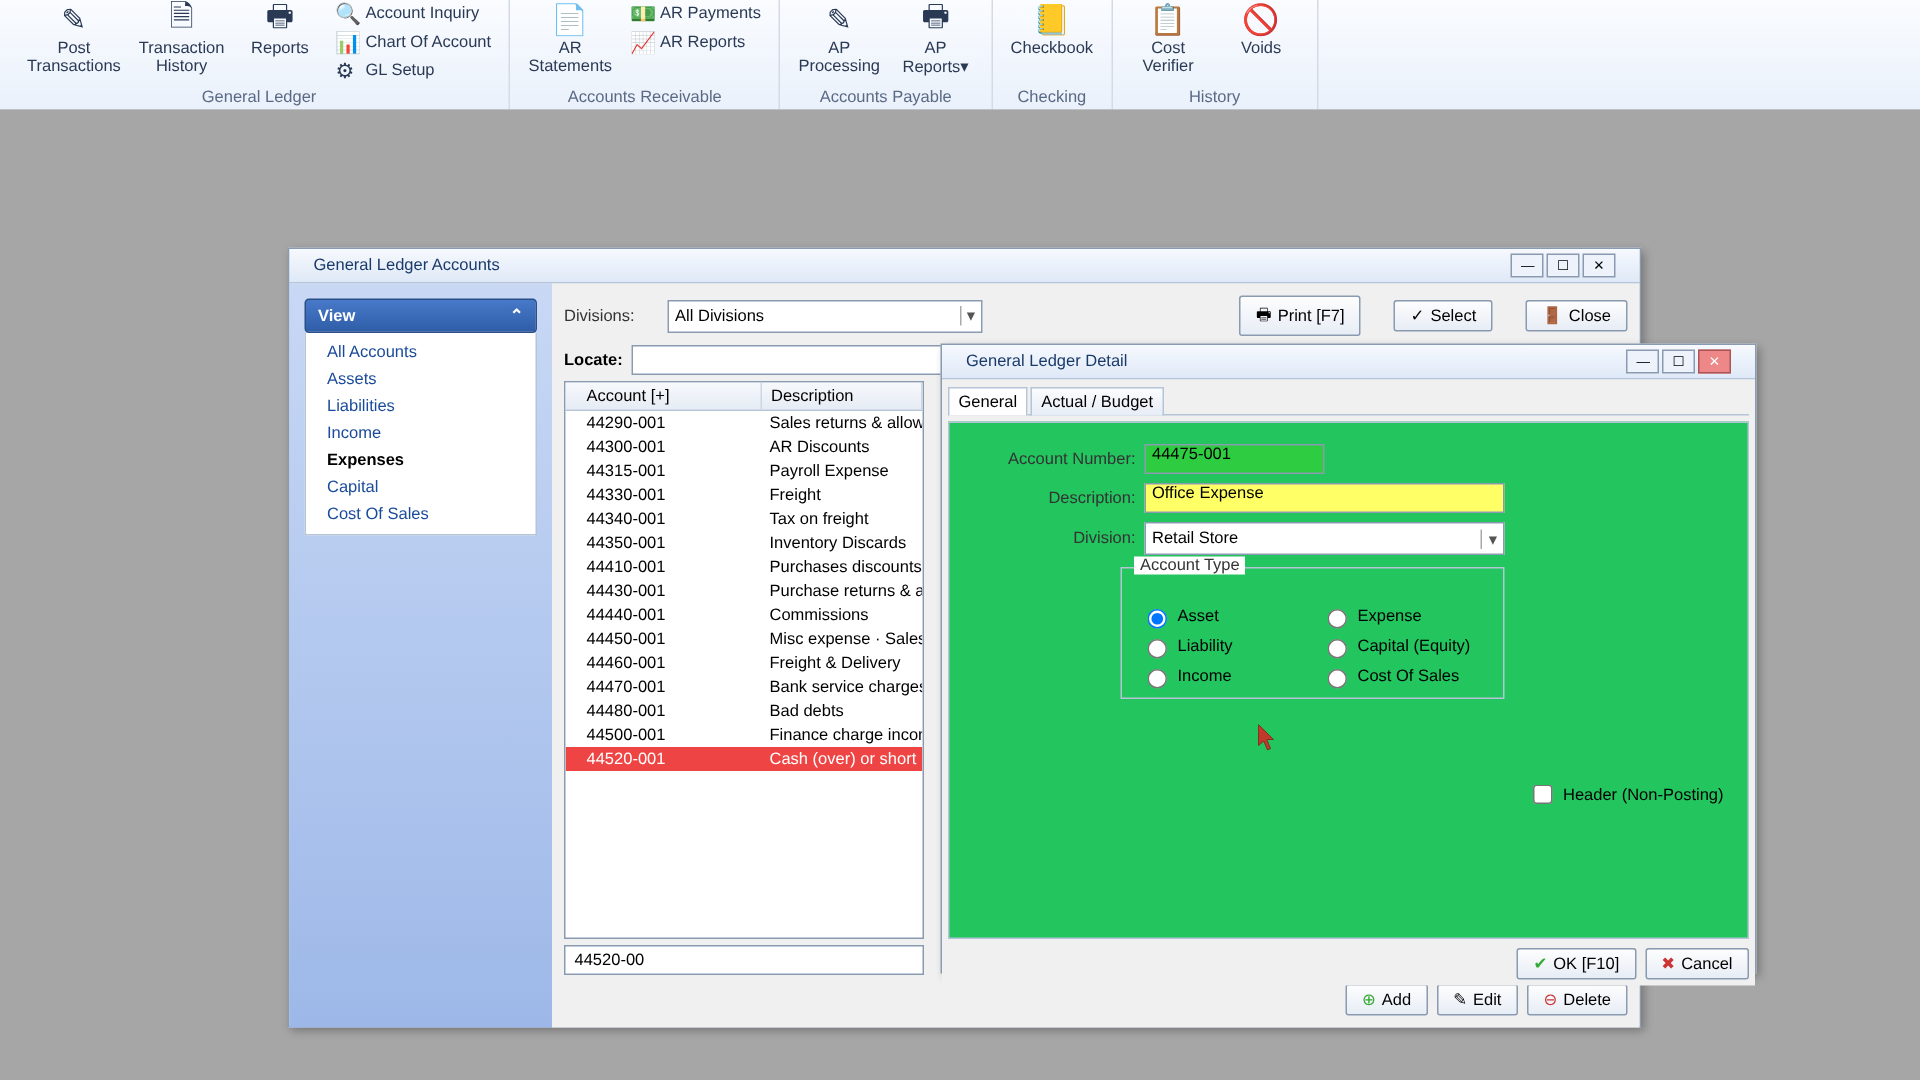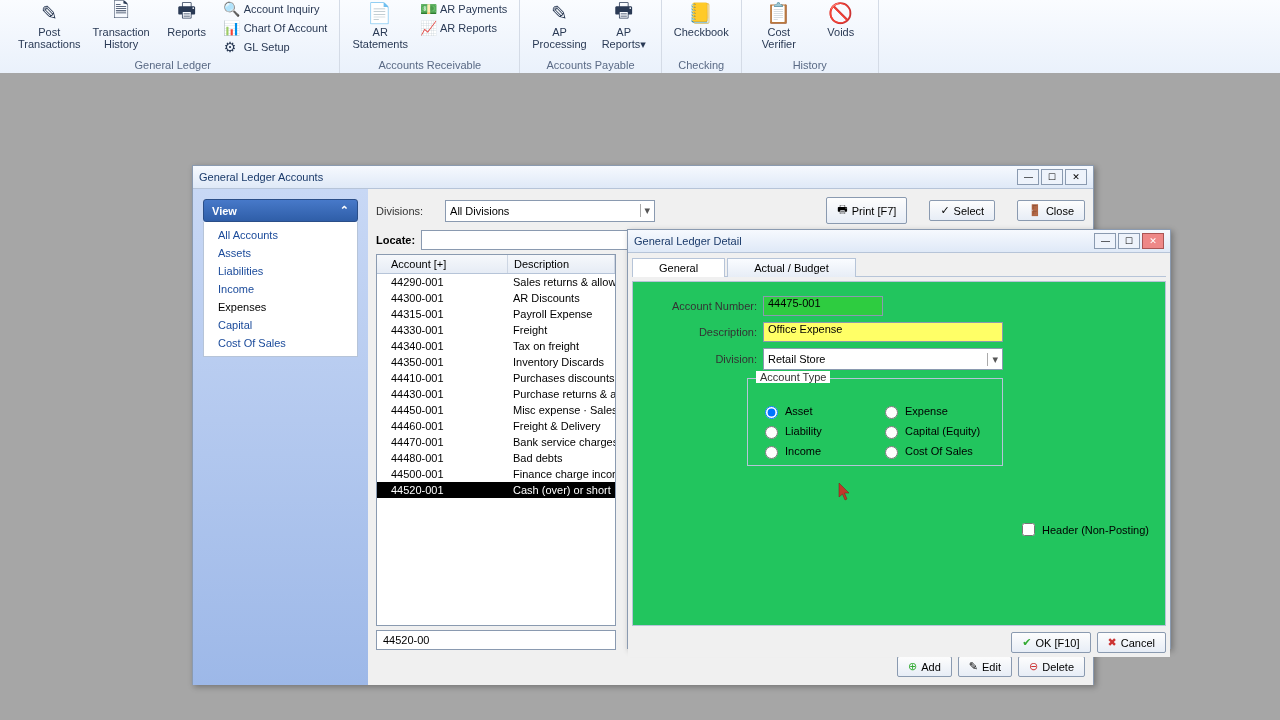--- a/index.html
+++ b/index.html
@@ -7,55 +7,55 @@
 .ribbon-group{display:flex;flex-direction:column;align-items:center;padding:0 8px;border-right:1px solid #d4dbe6;height:100%}
 .ribbon-buttons{display:flex;gap:4px}
 .ribbon-btn{display:flex;flex-direction:column;align-items:center;justify-content:flex-start;min-width:50px;padding:1px 4px;color:#2a3a55;cursor:pointer;text-align:center}
 .ribbon-btn .ic{width:28px;height:24px;margin-bottom:1px;display:flex;align-items:center;justify-content:center;font-size:20px}
 .ribbon-small{display:flex;align-items:center;gap:4px;color:#2a3a55;padding:1px 4px}
 .ribbon-small .ic{width:16px;height:16px;font-size:14px}
 .ribbon-col{display:flex;flex-direction:column;gap:1px}
 .group-label{color:#5a6a85;font-size:11px;margin-top:auto;padding-bottom:2px}
 .workarea{position:absolute;top:73px;left:0;right:0;bottom:0;background:#a6a6a6}
 .win{position:absolute;background:#f0f0f0;border:1px solid #8a9ab0;box-shadow:2px 2px 6px rgba(0,0,0,.3)}
-.win-title{background:linear-gradient(#f6f9fe,#dfe9f7);border-bottom:1px solid #b6c4d8;padding:3px 6px;color:#1a3a6a;display:flex;align-items:center;justify-content:space-between}
+.win-title{background:linear-gradient(#f6f9fe,#dfe9f7);border-bottom:1px solid #b6c4d8;padding:3px 16px;color:#1a3a6a;display:flex;align-items:center;justify-content:space-between}
 .win-ctrls{display:flex;gap:2px}
 .win-ctrls button{width:22px;height:16px;font-size:9px;border:1px solid #8a9ab0;background:#eef3fb;cursor:pointer}
 .win-ctrls .close-x{background:#e88;color:#fff;border-color:#a55}
 .gla-body{display:flex;height:calc(100% - 22px)}
 .sidebar{width:155px;background:linear-gradient(#c8d8f5,#9db8e8);padding:10px}
 .view-head{background:linear-gradient(#4779c9,#2f5ea8);color:#fff;font-weight:bold;padding:4px 8px;border:1px solid #2a4e88;border-radius:3px;display:flex;justify-content:space-between;align-items:center}
 .view-list{background:#fff;border:1px solid #b6c4d8;border-top:none;padding:4px 0}
 .view-list div{padding:3px 14px;color:#1a4a9a;cursor:pointer}
-.view-list .sel{font-weight:normal;color:#000}
+.view-list .sel{font-weight:bold;color:#000}
 .main{flex:1;background:#f0f0f0;padding:8px;display:flex;flex-direction:column}
 .toolbar{display:flex;align-items:center;gap:22px;margin-bottom:6px}
 .toolbar label{color:#333}
 .combo{border:1px solid #8a9ab0;background:#fff;height:20px;padding:0 4px;display:flex;align-items:center;justify-content:space-between}
 .combo .arrow{border-left:1px solid #aaa;padding-left:4px;margin-left:4px;color:#555}
 .btn{border:1px solid #8a9ab0;background:linear-gradient(#fdfdfd,#e7edf6);padding:3px 10px;display:inline-flex;align-items:center;gap:4px;cursor:pointer;border-radius:2px}
 .locate-row{display:flex;align-items:center;gap:6px;margin-bottom:4px}
 .locate-row input{border:1px solid #8a9ab0;height:18px;flex:1;padding:0 4px}
 .grid{border:1px solid #8a9ab0;background:#fff;flex:1;overflow:hidden;display:flex;flex-direction:column}
 .grid-head{display:flex;background:linear-gradient(#f6f8fb,#e6ecf5);border-bottom:1px solid #b6c4d8}
 .grid-head div{padding:3px 6px;border-right:1px solid #cdd6e3}
 .grid-body{flex:1;overflow:auto}
 .grid-row{display:flex}
 .grid-row:nth-child(odd){background:#fff}
 .grid-row:nth-child(even){background:#fff}
-.grid-row.sel{background:#000000;color:#fff}
+.grid-row.sel{background:#ef4444;color:#fff}
 .grid-row div{padding:2px 6px;overflow:hidden;white-space:nowrap}
 .col-acc{width:110px;padding-left:14px !important}
 .col-desc{flex:1}
 .footer-input{border:1px solid #8a9ab0;background:#fff;padding:3px 6px;margin-top:4px}
 .btn-row{display:flex;gap:6px;justify-content:flex-end;margin-top:6px}
 
 .det-body{padding:4px;background:#f0f0f0;height:calc(100% - 22px);display:flex;flex-direction:column}
 .tabs{display:flex;gap:2px;border-bottom:1px solid #b6c4d8;margin-bottom:4px}
-.tab{border:1px solid #b6c4d8;border-bottom:none;background:linear-gradient(#fafcff,#e7edf6);padding:3px 26px;position:relative;top:1px;cursor:pointer}
+.tab{border:1px solid #b6c4d8;border-bottom:none;background:linear-gradient(#fafcff,#e7edf6);padding:3px 6px;position:relative;top:1px;cursor:pointer}
 .tab.act{background:#fff}
 .tabpage{background:#22c55e;border:1px solid #b6c4d8;flex:1;padding:14px 14px 8px 14px;position:relative}
 .field-row{display:flex;align-items:center;margin-bottom:6px;gap:6px}
 .field-row label{width:110px;text-align:right;color:#333}
 .inp{border:1px solid #8a9ab0;height:18px;padding:0 4px}
 .inp.green{background:#2ecc40;color:#000;width:110px}
 .inp.yellow{background:#ffff66;width:230px}
 .group-box{border:1px solid #b6c4d8;padding:24px 12px 6px 12px;margin-left:100px;width:230px;position:relative;margin-top:8px}
 .group-box .legend{position:absolute;top:-8px;left:8px;background:#fff;padding:0 4px;color:#333}
 .radio-grid{display:grid;grid-template-columns:1fr 1fr;gap:4px 10px}
@@ -239,20 +239,24 @@
               </div>
               <div class="grid-row">
                 <div class="col-acc">44410-001</div>
                 <div class="col-desc">Purchases discounts</div>
               </div>
               <div class="grid-row">
                 <div class="col-acc">44430-001</div>
                 <div class="col-desc">Purchase returns &amp; allowa</div>
               </div>
               <div class="grid-row">
+                <div class="col-acc">44440-001</div>
+                <div class="col-desc">Commissions</div>
+              </div>
+              <div class="grid-row">
                 <div class="col-acc">44450-001</div>
                 <div class="col-desc">Misc expense · Sales</div>
               </div>
               <div class="grid-row">
                 <div class="col-acc">44460-001</div>
                 <div class="col-desc">Freight &amp; Delivery</div>
               </div>
               <div class="grid-row">
                 <div class="col-acc">44470-001</div>
                 <div class="col-desc">Bank service charges</div>

